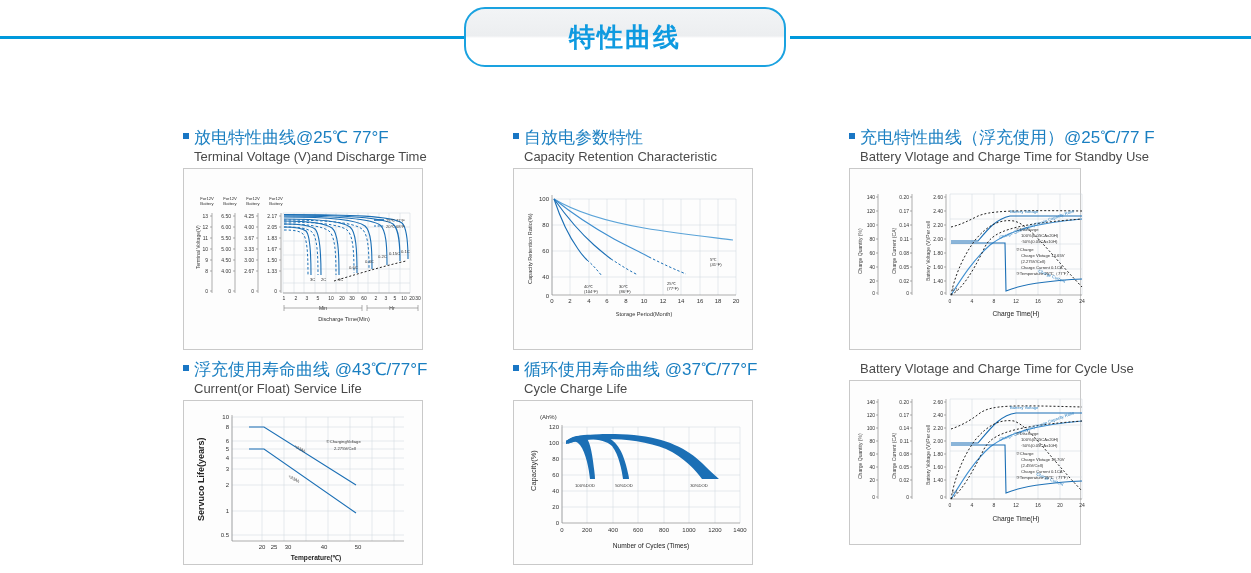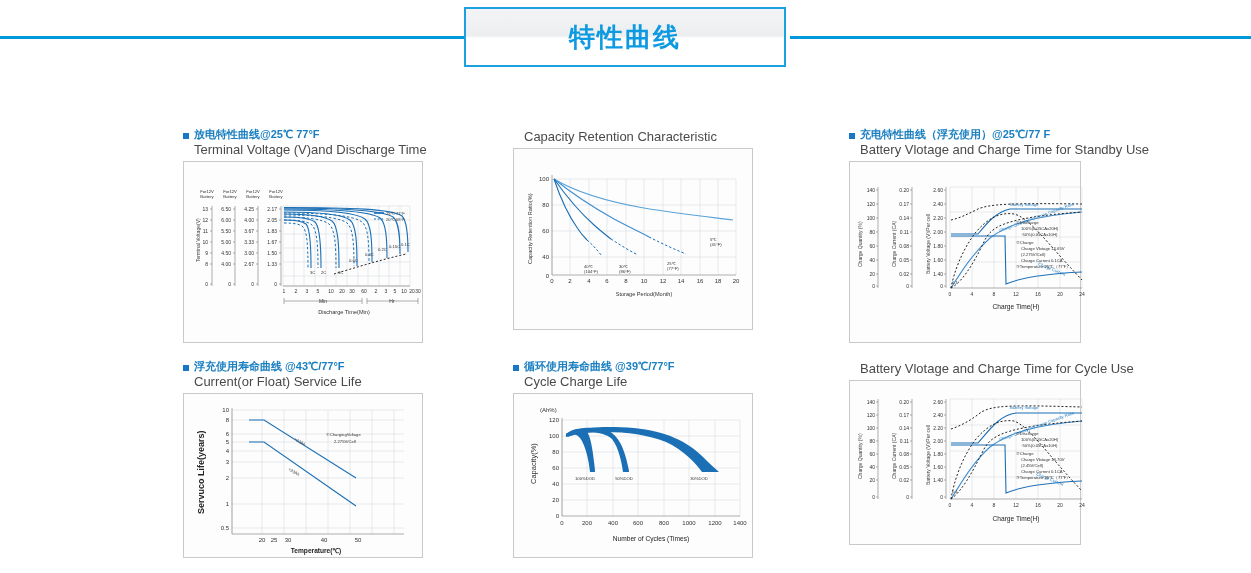--- a/index.html
+++ b/index.html
@@ -16,21 +16,21 @@
   .banner-wrap{
     position:absolute; left:0; top:0; width:1251px; height:80px;
   }
   .banner-rule{
     position:absolute; top:36px; height:3px; background:#0099dc;
   }
   .banner-rule.left { left:0; width:470px; }
   .banner-rule.right{ left:790px; width:461px; }
   .banner-box{
     position:absolute; left:464px; top:7px; width:322px; height:60px;
-    border:2px solid #1aa2e0; border-radius:0;
+    border:2px solid #1aa2e0; border-radius:21px;
     background:linear-gradient(to bottom,#f2f4f6 0%,#eceef0 48%,#ffffff 52%,#ffffff 100%);
     display:flex; align-items:center; justify-content:center;
   }
   .banner-title{
     font-size:26px; font-weight:bold; color:#0e9ae0; letter-spacing:2px;
     line-height:1;
   }
 
   
   .grid{
@@ -40,21 +40,21 @@
   .panel.c0{ left:183px; } .panel.c1{ left:513px; } .panel.c2{ left:833px;padding-left:16px; }
   .panel.r0{ top:18px; }   .panel.r1{ top:250px; }
   .panel{ width:240px; }
   .panel.c2{ width:248px; }
 
   .hdr{ display:flex; align-items:flex-start; gap:5px; }
   .bullet{
     width:6px; height:6px; background:#1976c4; margin-top:5px; flex:0 0 auto;
   }
   .h-main{
-    font-size:11px; font-weight:bold; color:#1a7fc1; line-height:1.2;
+    font-size:17px; font-weight:normal; color:#1a7fc1; line-height:1.2;
     white-space:nowrap;
   }
   .h-sub{
     font-size:13px; color:#4a4a4a; margin:1px 0 0 11px; white-space:nowrap;
   }
 
   .frame{
     margin-top:4px; border:1px solid #c9c9c9; background:#fdfdfd;
     position:relative;
   }
@@ -267,20 +267,24 @@
         <g class="lbl5" text-anchor="middle">
           <text x="139" y="141" style="fill:#333">Min</text>
           <text x="208" y="141" style="fill:#333">Hr</text>
         </g>
         <text class="axt" x="160" y="152" text-anchor="middle">Discharge Time(Min)</text>
       </svg>
     </div>
   </div>
 
   <div class="panel c1 r0">
+    <div class="hdr">
+      <div class="bullet"></div>
+      <div class="h-main">自放电参数特性</div>
+    </div>
     <div class="h-sub">Capacity Retention Characteristic</div>
     <div class="frame tall">
       <svg width="238" height="180" viewBox="0 0 238 180">
         <g class="grd">
           <path d="M38 30 H222"></path>
             <path d="M38 56 H222"></path>
             <path d="M38 82 H222"></path>
             <path d="M38 108 H222"></path>
           <path d="M38 30 V126"></path>
             <path d="M56 30 V126"></path>
@@ -527,21 +531,21 @@
             <text x="174" y="148">50</text>
         </g>
         <text class="axt7" x="132" y="159" text-anchor="middle" style="font-weight:bold">Temperature(℃)</text>
       </svg>
     </div>
   </div>
 
   <div class="panel c1 r1">
     <div class="hdr">
       <div class="bullet"></div>
-      <div class="h-main">循环使用寿命曲线 @39℃/77°F</div>
+      <div class="h-main">循环使用寿命曲线 @37℃/77°F</div>
     </div>
     <div class="h-sub">Cycle Charge Life</div>
     <div class="frame tall2">
       <svg width="238" height="163" viewBox="0 0 238 163">
         <text class="lbl6" x="26" y="18">(Ah%)</text>
         <g class="grd">
           <path d="M48 26 H226"></path>
             <path d="M48 42 H226"></path>
             <path d="M48 58 H226"></path>
             <path d="M48 74 H226"></path>

